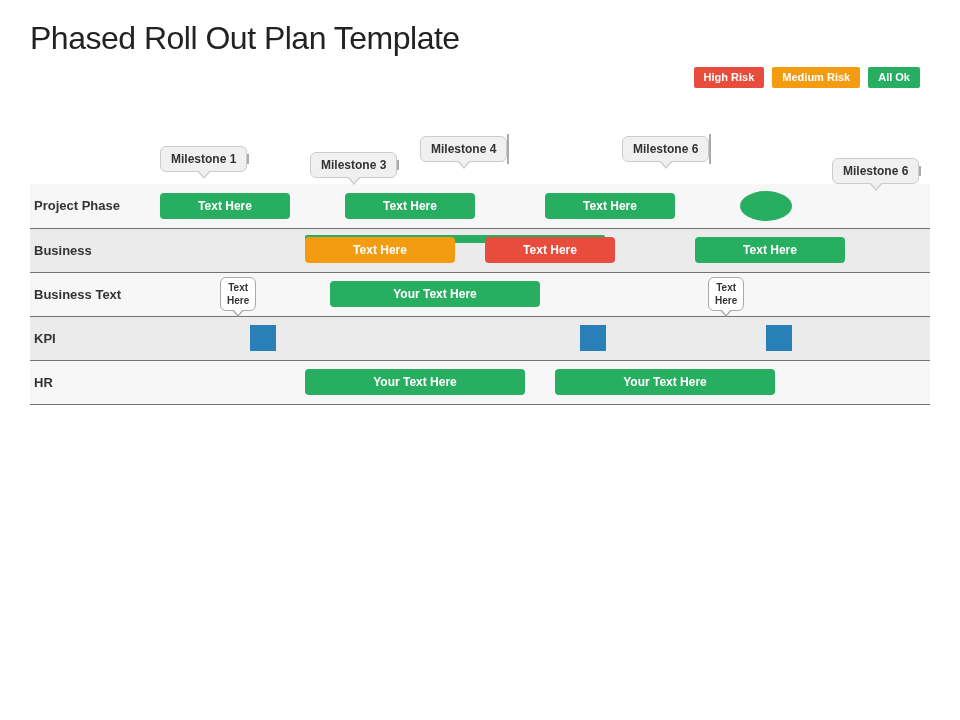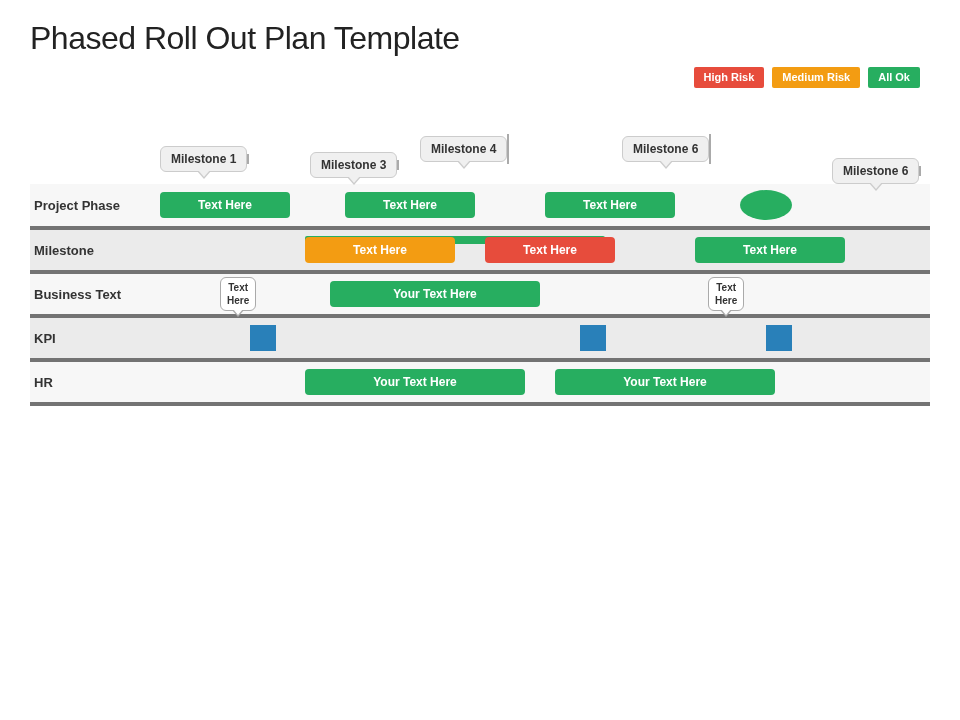--- a/index.html
+++ b/index.html
@@ -85,21 +85,21 @@
       align-items: center;
     }
 
     
     .gantt-table {
       width: 100%;
       border-collapse: collapse;
       table-layout: fixed;
     }
     .gantt-table tr {
-      border-bottom: 4px solid #737373;
+      border-bottom: 1px solid #737373;
       margin-left: 39px;
     }
     .gantt-table tr:nth-child(odd) {
       background: #f7f7f7;
     }
     .gantt-table tr:nth-child(even) {
       background: #ebebeb;
     }
     .gantt-table td {
       padding: 6px 4px;
@@ -255,21 +255,21 @@
         <td class="row-label">Project Phase</td>
         <td class="gantt-cell">
           <div class="bar bar-green" style="left:10px; width:130px;">Text Here</div>
           <div class="bar bar-green" style="left:195px; width:130px;">Text Here</div>
           <div class="bar bar-green" style="left:395px; width:130px;">Text Here</div>
           <div class="oval-shape" style="left:590px;"></div>
         </td>
       </tr>
 
       <tr>
-        <td class="row-label">Milestone</td>
+        <td class="row-label">Business</td>
         <td class="gantt-cell">
           <div class="green-bg-bar" style="left:155px; width:300px; top:25%;"></div>
           <div class="bar bar-yellow" style="left:155px; width:150px;">Text Here</div>
           <div class="bar bar-red" style="left:335px; width:130px;">Text Here</div>
           <div class="bar bar-green" style="left:545px; width:150px;">Text Here</div>
         </td>
       </tr>
 
       <tr>
         <td class="row-label">Business Text</td>

